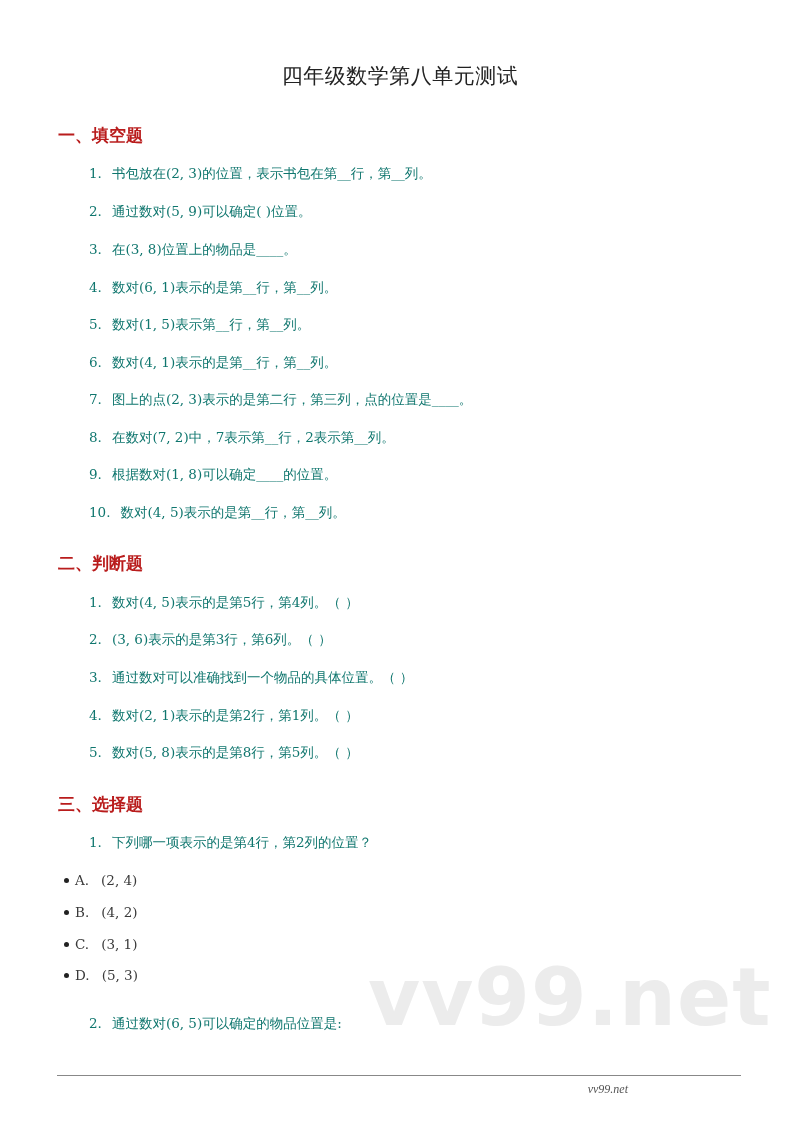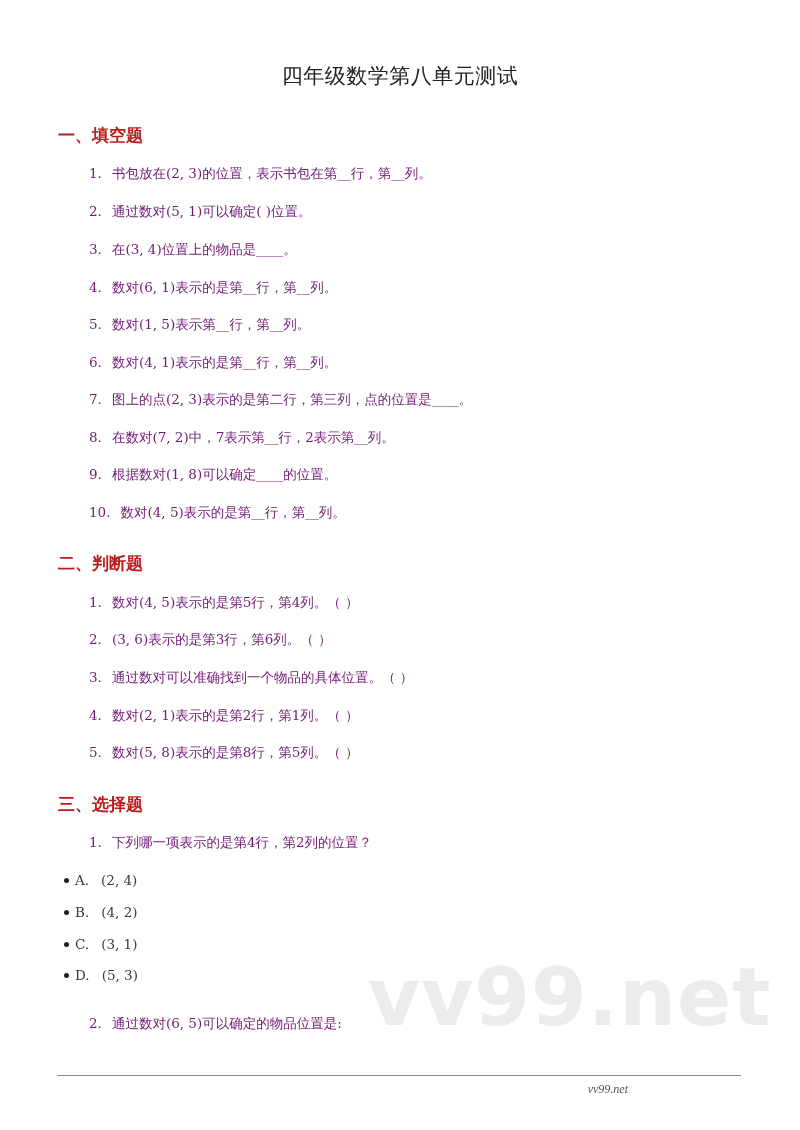--- a/index.html
+++ b/index.html
@@ -38,21 +38,21 @@
       left: 58px;
       font-family: "DejaVu Sans", "Liberation Sans", sans-serif;
       font-size: 17px;
       font-weight: bold;
       color: #b91c1c;
     }
     .item {
       position: absolute;
       left: 89px;
       font-size: 13.5px;
-      color: #701a75;
+      color: #0f766e;
       white-space: nowrap;
     }
     .item .num {
       display: inline-block;
       margin-right: 10px;
     }
     .opt {
       position: absolute;
       left: 64px;
       font-size: 13.5px;
@@ -115,24 +115,24 @@
   <div class="content">
 
     <div class="title">四年级数学第八单元测试</div>
 
     <div class="section-heading" style="top:124px;">一、填空题</div>
 
     <div class="item" style="top:165px;">
       <span class="num">1.</span><span>书包放在(2, 3)的位置，表示书包在第__行，第__列。</span>
     </div>
     <div class="item" style="top:203px;">
-      <span class="num">2.</span><span>通过数对(5, 1)可以确定( )位置。</span>
+      <span class="num">2.</span><span>通过数对(5, 9)可以确定( )位置。</span>
     </div>
     <div class="item" style="top:241px;">
-      <span class="num">3.</span><span>在(3, 4)位置上的物品是____。</span>
+      <span class="num">3.</span><span>在(3, 8)位置上的物品是____。</span>
     </div>
     <div class="item" style="top:279px;">
       <span class="num">4.</span><span>数对(6, 1)表示的是第__行，第__列。</span>
     </div>
     <div class="item" style="top:316px;">
       <span class="num">5.</span><span>数对(1, 5)表示第__行，第__列。</span>
     </div>
     <div class="item" style="top:354px;">
       <span class="num">6.</span><span>数对(4, 1)表示的是第__行，第__列。</span>
     </div>

